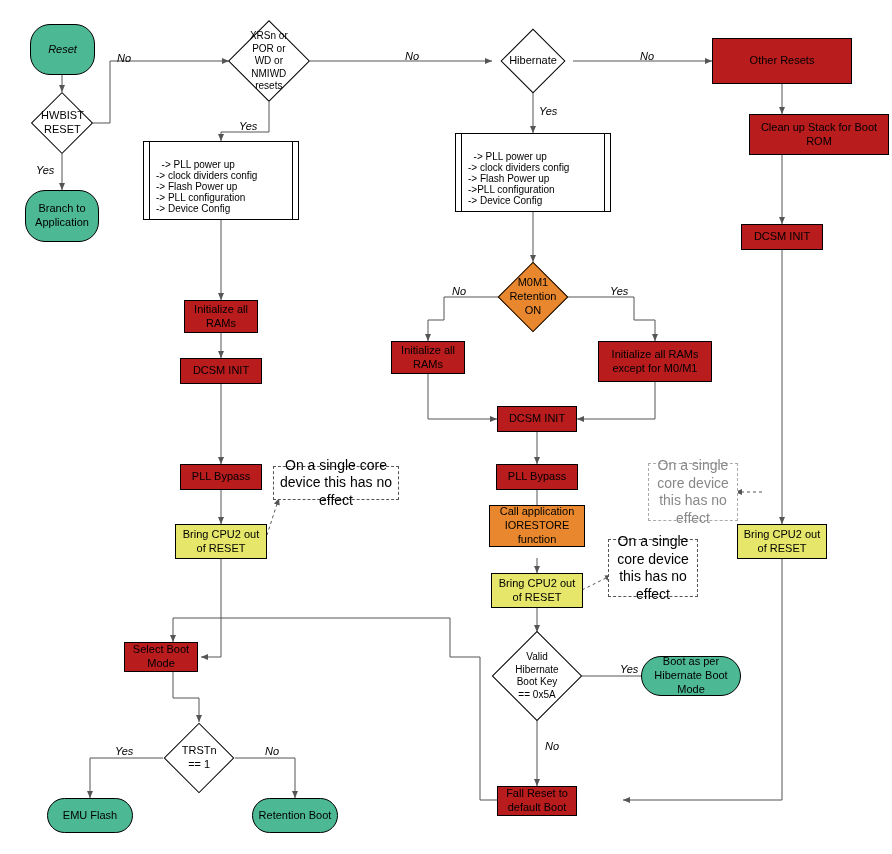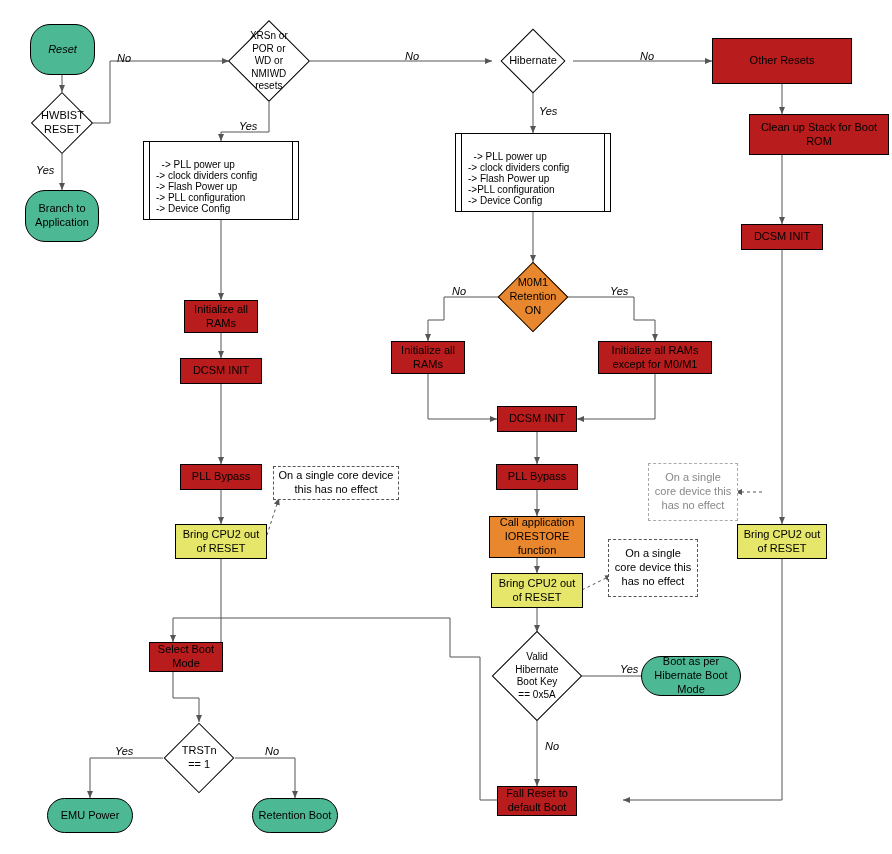--- a/index.html
+++ b/index.html
@@ -61,21 +61,21 @@
     top: 0;
     bottom: 0;
     width: 0;
     border-left: 1px solid #000;
   }
   .predefined::before { left: 5px; }
   .predefined::after { right: 5px; }
   .note {
     background: #fff;
     border: 1px dashed #555;
-    font-size: 11px;
+    font-size: 14px;
   }
   .note-grey {
     color: #888;
     border-color: #aaa;
   }
   .edge-label {
     position: absolute;
     font-size: 11px;
     background: transparent;
     font-style: italic;
@@ -247,54 +247,54 @@
 </div>
 
 <div class="node decision decision-orange" style="left:508px;top:272px;width:50px;height:50px;">
   <span>M0M1 Retention ON</span>
 </div>
 
 <div class="node process" style="left:391px;top:341px;width:74px;height:33px;">
   <span>Initialize all RAMs</span>
 </div>
 
-<div class="node process" style="left:598px;top:341px;width:114px;height:33px;">
+<div class="node process" style="left:598px;top:341px;width:114px;height:41px;">
   <span>Initialize all RAMs except for M0/M1</span>
 </div>
 
 <div class="node process" style="left:497px;top:406px;width:80px;height:26px;">
   <span>DCSM INIT</span>
 </div>
 
 <div class="node process" style="left:496px;top:464px;width:82px;height:26px;">
   <span>PLL Bypass</span>
 </div>
 
-<div class="node process process-orange" style="left:489px;top:516px;width:96px;height:42px;">
+<div class="node process process-orange" style="left:489px;top:505px;width:96px;height:42px;">
   <span>Call application IORESTORE function</span>
 </div>
 
 <div class="node process process-yellow" style="left:491px;top:573px;width:92px;height:35px;">
   <span>Bring CPU2 out of RESET</span>
 </div>
 
 <div class="node note" style="left:608px;top:539px;width:90px;height:58px;">
   <span>On a single core device this has no effect</span>
 </div>
 
-<div class="node process" style="left:149px;top:642px;width:74px;height:30px;">
+<div class="node process" style="left:124px;top:642px;width:74px;height:30px;">
   <span>Select Boot Mode</span>
 </div>
 
 <div class="node decision" style="left:174px;top:733px;width:50px;height:50px;">
   <span>TRSTn == 1</span>
 </div>
 
 <div class="node terminal" style="left:47px;top:798px;width:86px;height:35px;">
-  <span>EMU Power</span>
+  <span>EMU Flash</span>
 </div>
 
 <div class="node terminal" style="left:252px;top:798px;width:86px;height:35px;">
   <span>Retention Boot</span>
 </div>
 
 <div class="node decision" style="left:505px;top:644px;width:64px;height:64px;">
   <span style="font-size:10px;">Valid Hibernate Boot Key == 0x5A</span>
 </div>
 

